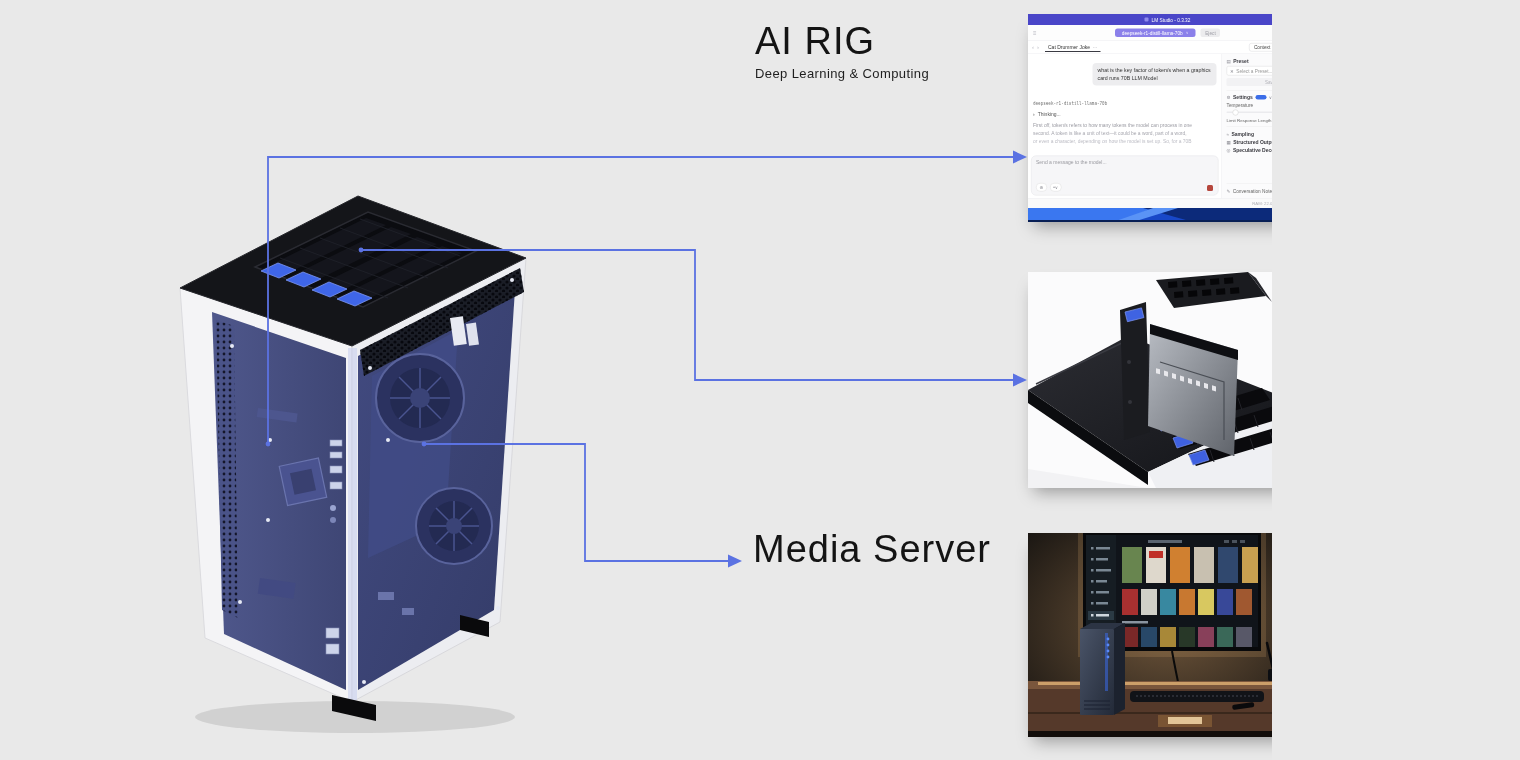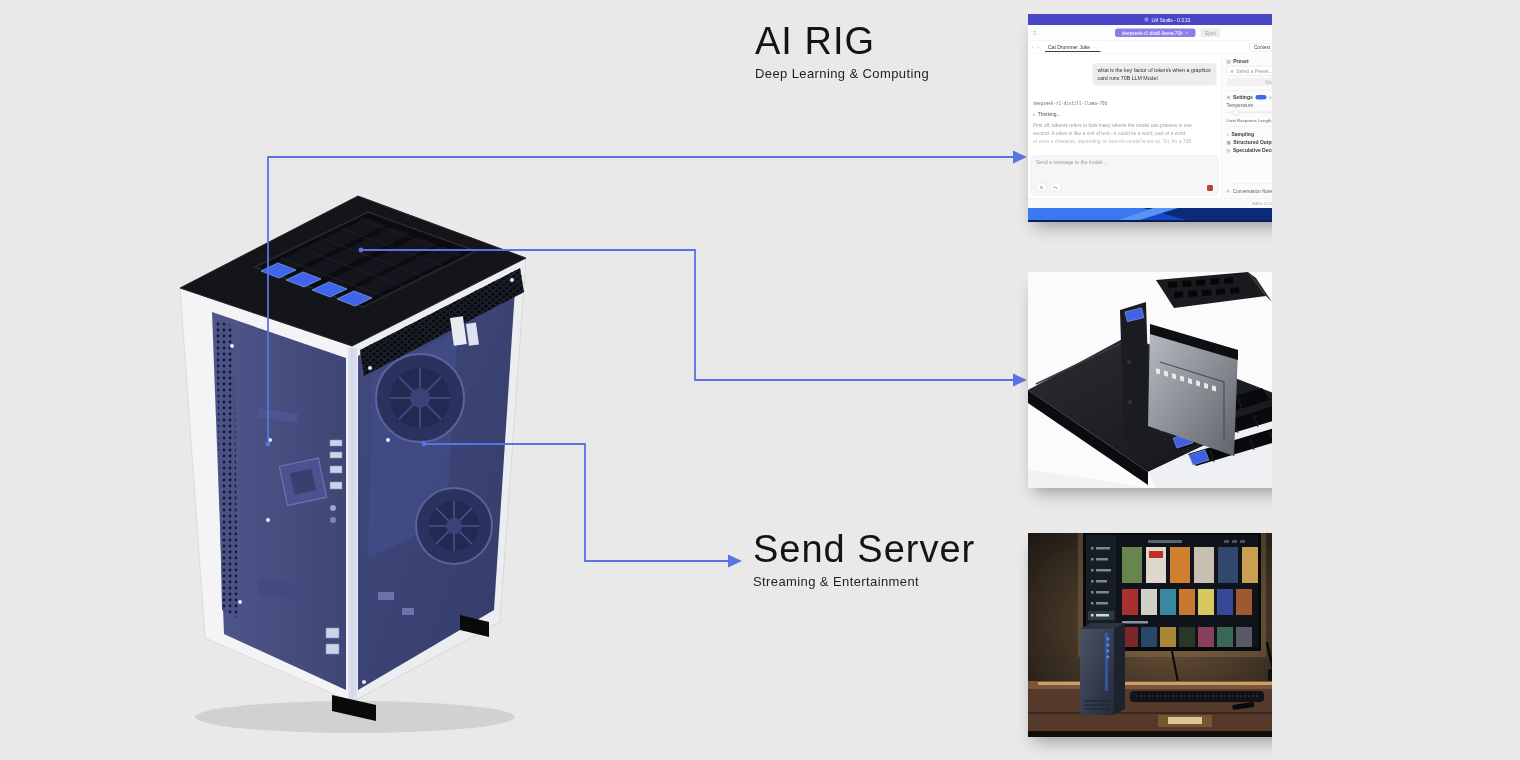--- a/index.html
+++ b/index.html
@@ -232,22 +232,21 @@
         <circle cx="361" cy="250" r="2.4"></circle>
         <circle cx="424" cy="444" r="2.4"></circle>
     </g>
   </svg>
 
   <div class="callout" style="left:755px;top:22px;">
     <div class="co-title">AI RIG</div>
     <div class="co-sub">Deep Learning &amp; Computing</div>
   </div>
   <div class="callout" style="left:753px;top:530px;">
-    <div class="co-title">Send Server</div>
-    <div class="co-sub">Streaming &amp; Entertainment</div>
+    <div class="co-title">Media Server</div>
   </div>
 
   <div class="card lm-card">
     <div class="lm-scale">
       <div class="lm-titlebar">
         <span class="lm-appdot"></span>
         <span>LM Studio - 0.3.32</span>
       </div>
       <div class="lm-toolbar">
         <span class="lm-burger">≡</span>

